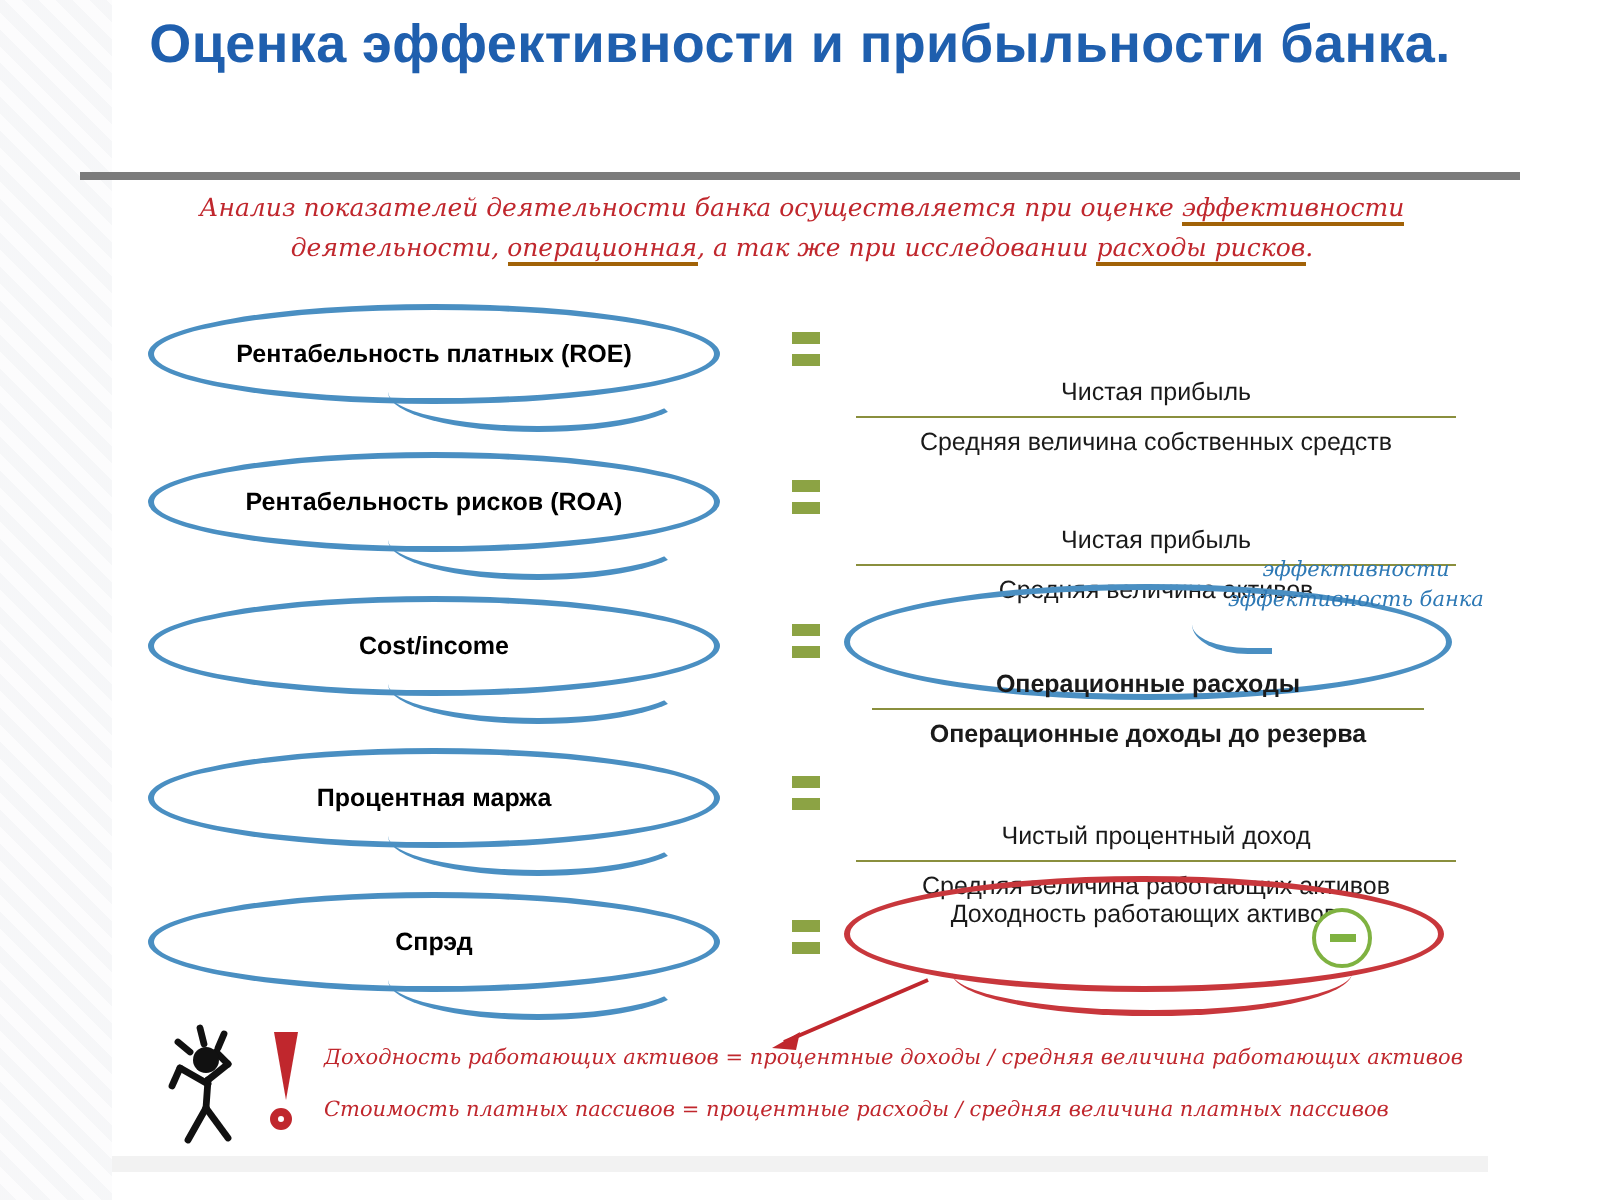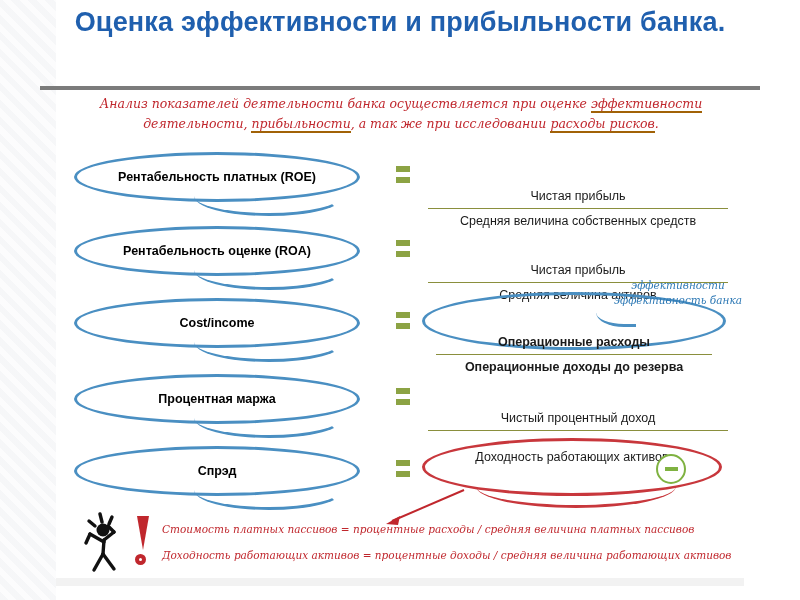--- a/index.html
+++ b/index.html
@@ -189,21 +189,21 @@
   <div class="title">Оценка эффективности и прибыльности банка.</div>
   <div class="title-divider"></div>
 
   <div class="card">
 
     <div class="intro">
       <span class="line1">
         <span>Анализ показателей деятельности банка осуществляется при оценке </span><span class="u">эффективности</span>
       </span>
       <span class="line2">
-        <span>деятельности, </span><span class="u">прибыльности</span><span>, а так же при исследовании </span><span class="u">расходы рисков</span><span>.</span>
+        <span>деятельности, </span><span class="u">операционная</span><span>, а так же при исследовании </span><span class="u">расходы рисков</span><span>.</span>
       </span>
     </div>
 
     <div class="row row-1">
       <div class="label-wrap">
         <div class="ellipse-blue"></div>
         <div class="ellipse-blue-tail"></div>
         <div class="label-text">Рентабельность платных (ROE)</div>
       </div>
       <div class="eq">
@@ -214,21 +214,21 @@
         <div class="num">Чистая прибыль</div>
         <div class="bar"></div>
         <div class="den">Средняя величина собственных средств</div>
       </div>
     </div>
 
     <div class="row row-2">
       <div class="label-wrap">
         <div class="ellipse-blue"></div>
         <div class="ellipse-blue-tail"></div>
-        <div class="label-text">Рентабельность  оценке (ROA)</div>
+        <div class="label-text">Рентабельность  рисков (ROA)</div>
       </div>
       <div class="eq">
           <i></i>
           <i class="b"></i>
         </div>
       <div class="frac frac-w2">
         <div class="num">Чистая прибыль</div>
         <div class="bar"></div>
         <div class="den">Средняя величина активов</div>
       </div>
@@ -264,20 +264,21 @@
         <div class="ellipse-blue-tail"></div>
         <div class="label-text">Процентная маржа</div>
       </div>
       <div class="eq">
           <i></i>
           <i class="b"></i>
         </div>
       <div class="frac frac-w4">
         <div class="num">Чистый процентный доход</div>
         <div class="bar"></div>
+        <div class="den">Средняя величина работающих активов</div>
       </div>
     </div>
 
     <div class="row row-5">
       <div class="label-wrap">
         <div class="ellipse-blue"></div>
         <div class="ellipse-blue-tail"></div>
         <div class="label-text">Спрэд</div>
       </div>
       <div class="eq">
@@ -313,21 +314,21 @@
           <line x1="27" y1="42" x2="18" y2="58"></line>
           <line x1="27" y1="42" x2="38" y2="57"></line>
         </g>
         <circle cx="27" cy="18" r="6.5" fill="#111"></circle>
       </svg>
       <div class="bang">
         <div class="stem"></div>
         <div class="dot"></div>
       </div>
       <div class="warn-lines">
+        <div>Доходность работающих активов = процентные доходы / средняя величина работающих активов</div>
         <div>Стоимость платных пассивов = процентные расходы / средняя величина платных пассивов</div>
-        <div>Доходность работающих активов = процентные доходы / средняя величина работающих активов</div>
       </div>
     </div>
 
   </div>
 
   <div class="card-bottom-edge"></div>
 </div>
 
 </body></html>

